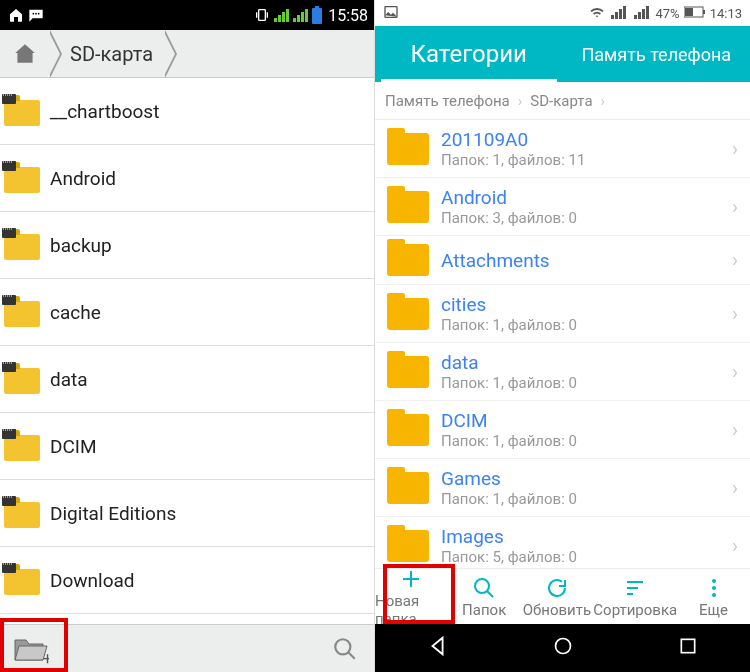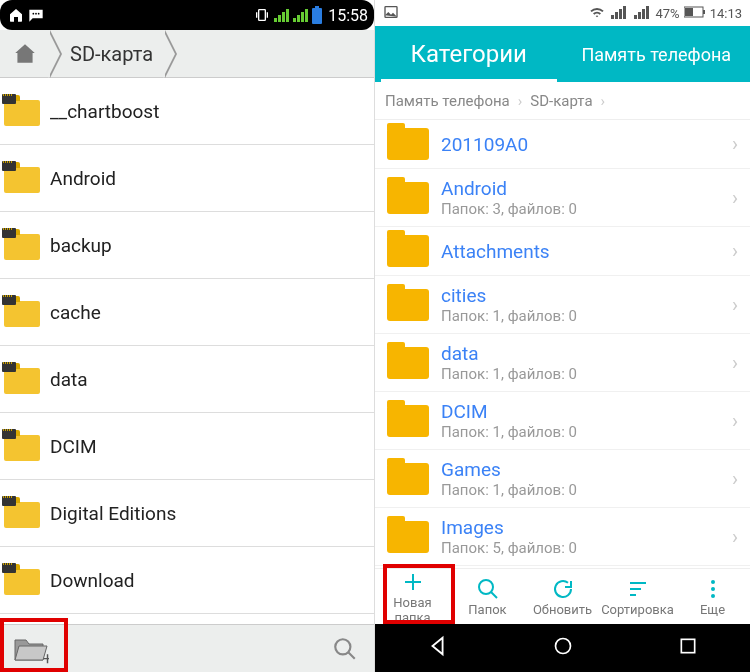--- a/index.html
+++ b/index.html
@@ -13,21 +13,20 @@
   }
   .phone { height: 672px; position: relative; background: #fff; }
   .left { width: 375px; border-right: 1px solid #ddd; }
   .right { width: 375px; }
 
   
   .l-status {
     height: 30px; background: #000; color: #fff;
     display: flex; align-items: center; font-size: 14px;
     padding: 0 6px;
-    border-radius: 12px;
   }
   .l-status .spacer { flex: 1; }
   .l-status .ico { margin: 0 2px; display: inline-flex; align-items: center; }
   .l-status .time { font-size: 16px; font-weight: 400; margin-left: 4px; }
 
   .l-breadcrumb {
     height: 48px; background: #eceeed;
     display: flex; align-items: center;
     border-bottom: 1px solid #ccc;
   }
@@ -148,21 +147,21 @@
   .r-item .sub { font-size: 15px; color: #999; }
   .r-item .chev-r { color: #ccc; font-size: 20px; margin: 0 4px; }
 
   .r-toolbar {
     height: 56px; background: #fff;
     display: flex; align-items: center; border-top: 1px solid #eee;
   }
   .r-tool {
     flex: 1; display: flex; flex-direction: column;
     align-items: center; justify-content: center;
-    font-size: 13px; color: #777; text-align: center;
+    font-size: 15px; color: #777;
   }
   .r-tool .bi { color: #00b8c4; height: 26px; display: flex; align-items: center; }
   .r-tool .bi svg { width: 24px; height: 24px; }
 
   .r-nav {
     height: 48px; background: #000;
     display: flex; align-items: center; justify-content: space-around;
   }
   .r-nav div { color: #fff; }
 
@@ -365,20 +364,21 @@
     <span class="chev">›</span>
     <span>SD-карта</span>
     <span class="chev">›</span>
   </div>
 
   <div class="r-list">
     <div class="r-item">
         <div class="folder-y2"></div>
         <div class="txt">
           <div class="name">201109A0</div>
+          <div class="sub">Папок: 1, файлов: 11</div>
         </div>
         <div class="chev-r">›</div>
       </div>
     <div class="r-item">
         <div class="folder-y2"></div>
         <div class="txt">
           <div class="name">Android</div>
           <div class="sub">Папок: 3, файлов: 0</div>
         </div>
         <div class="chev-r">›</div>

